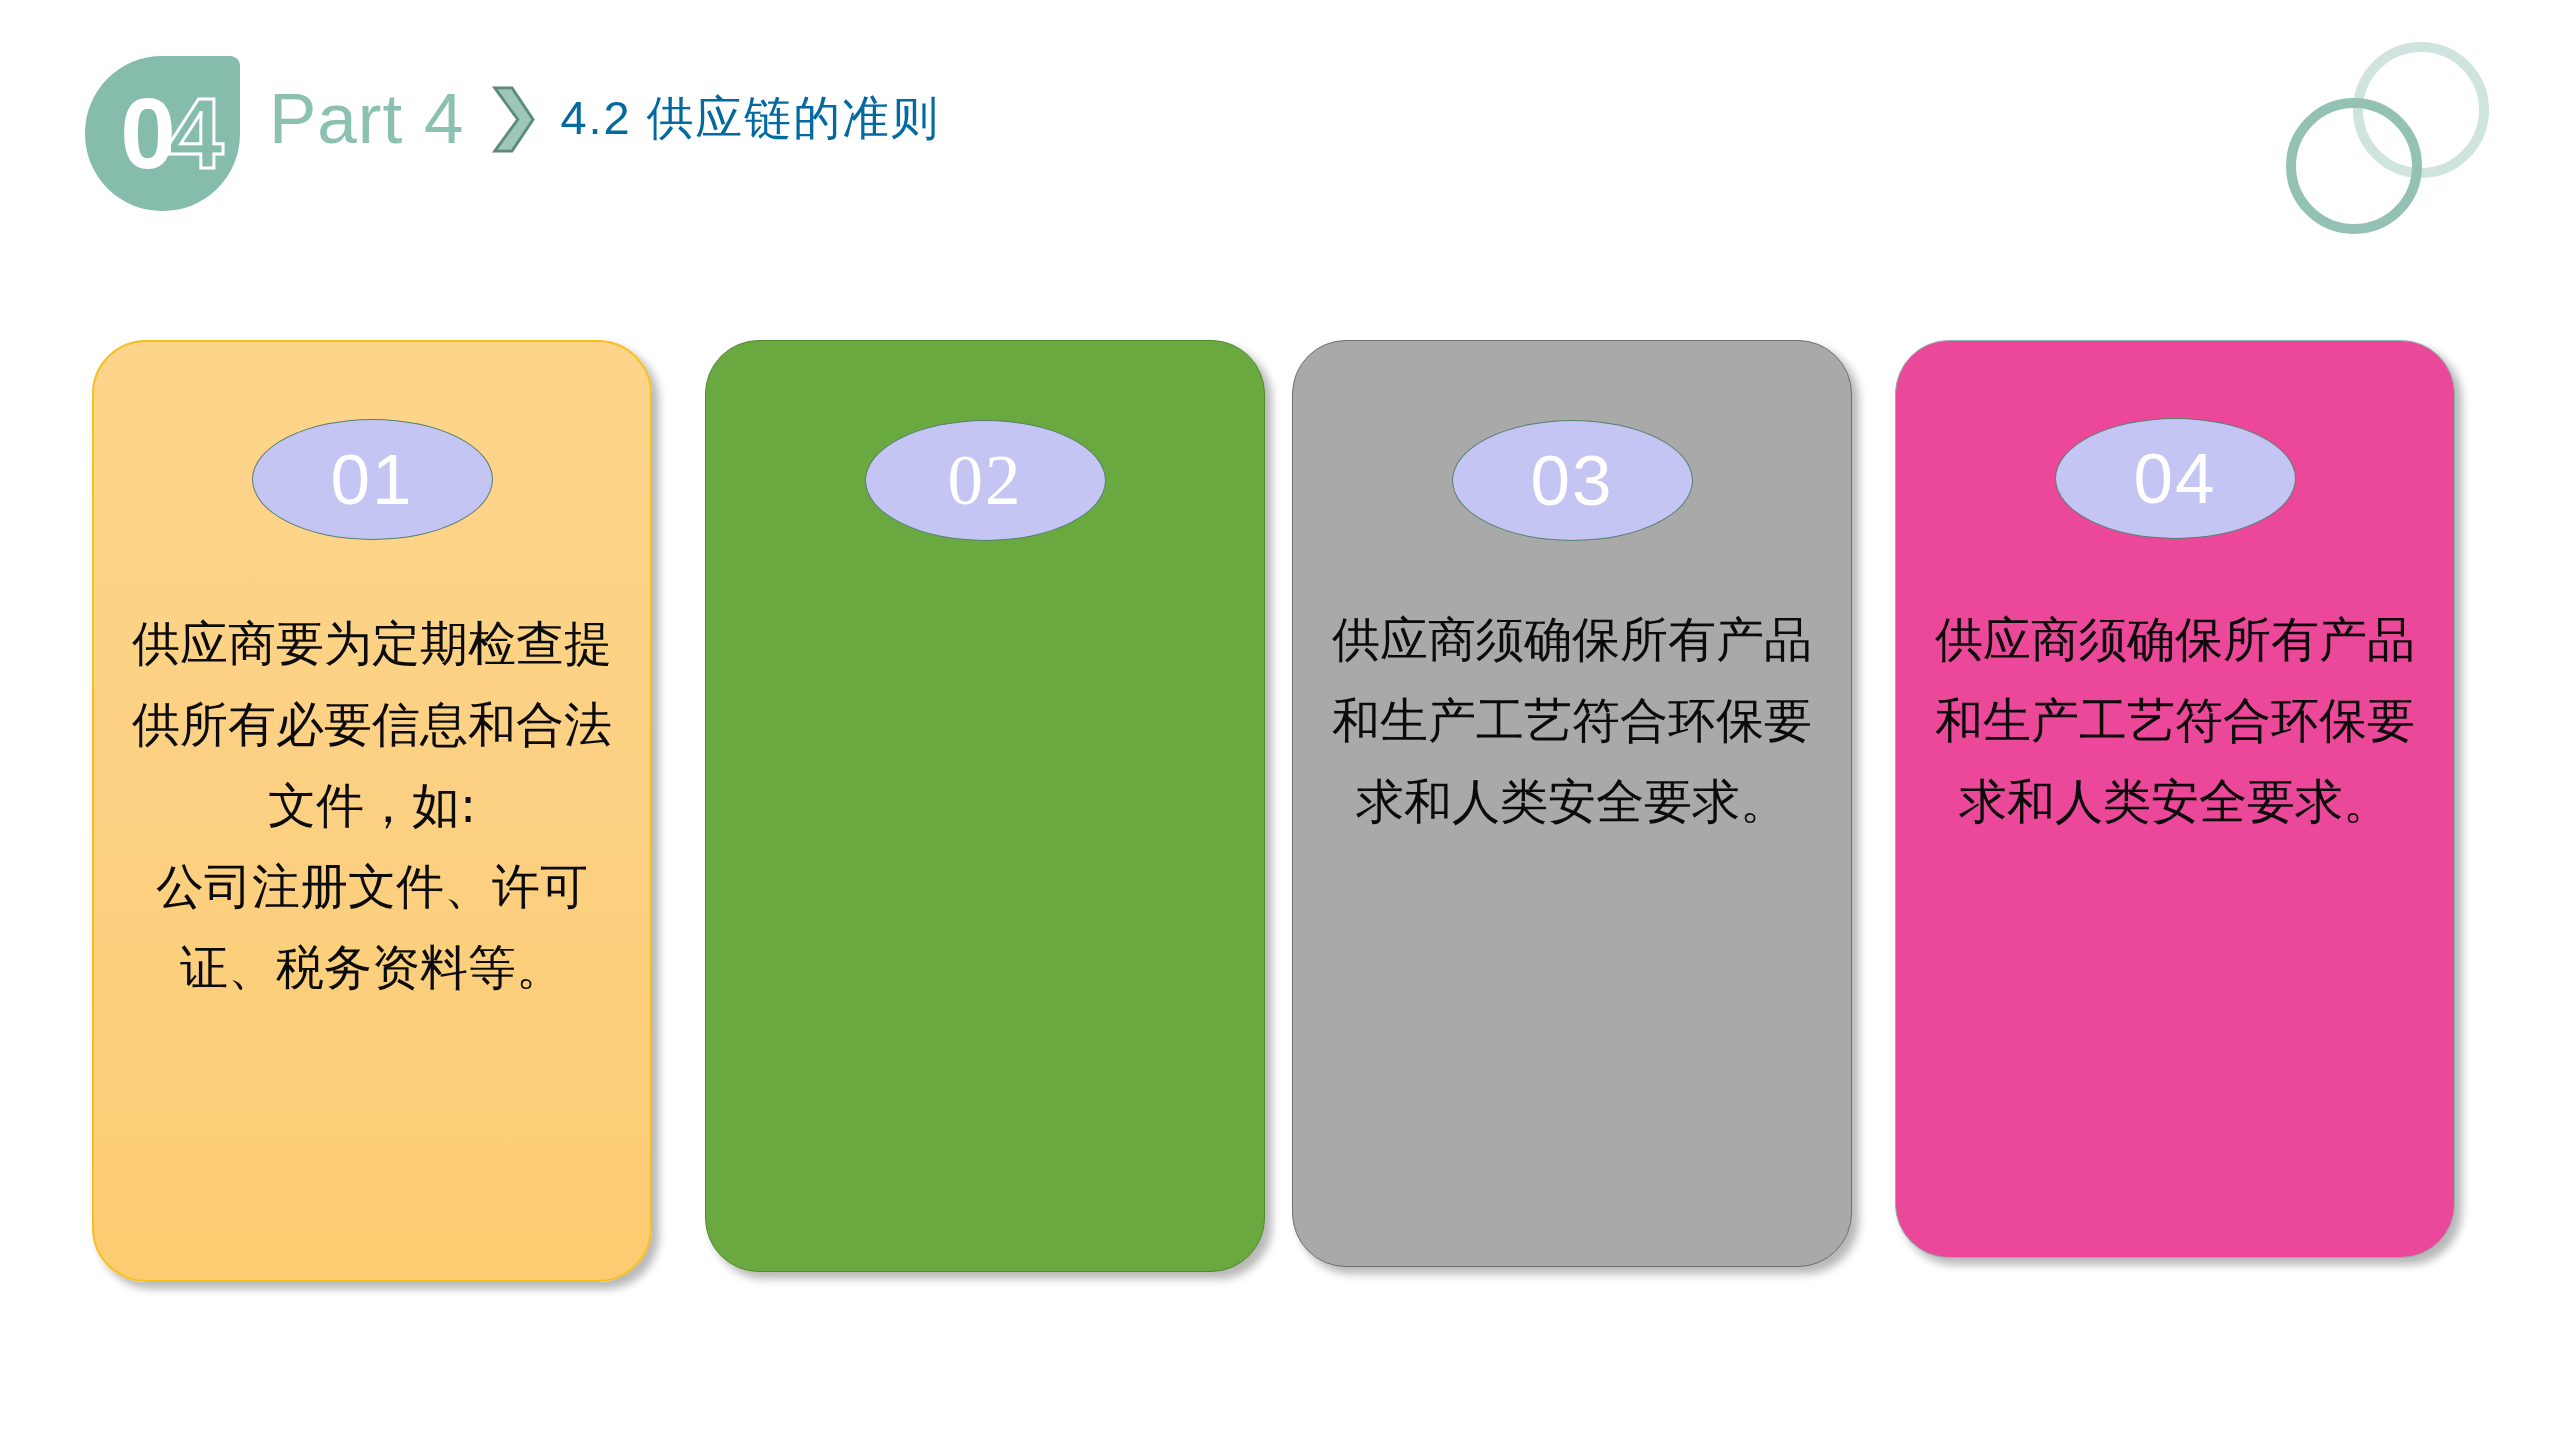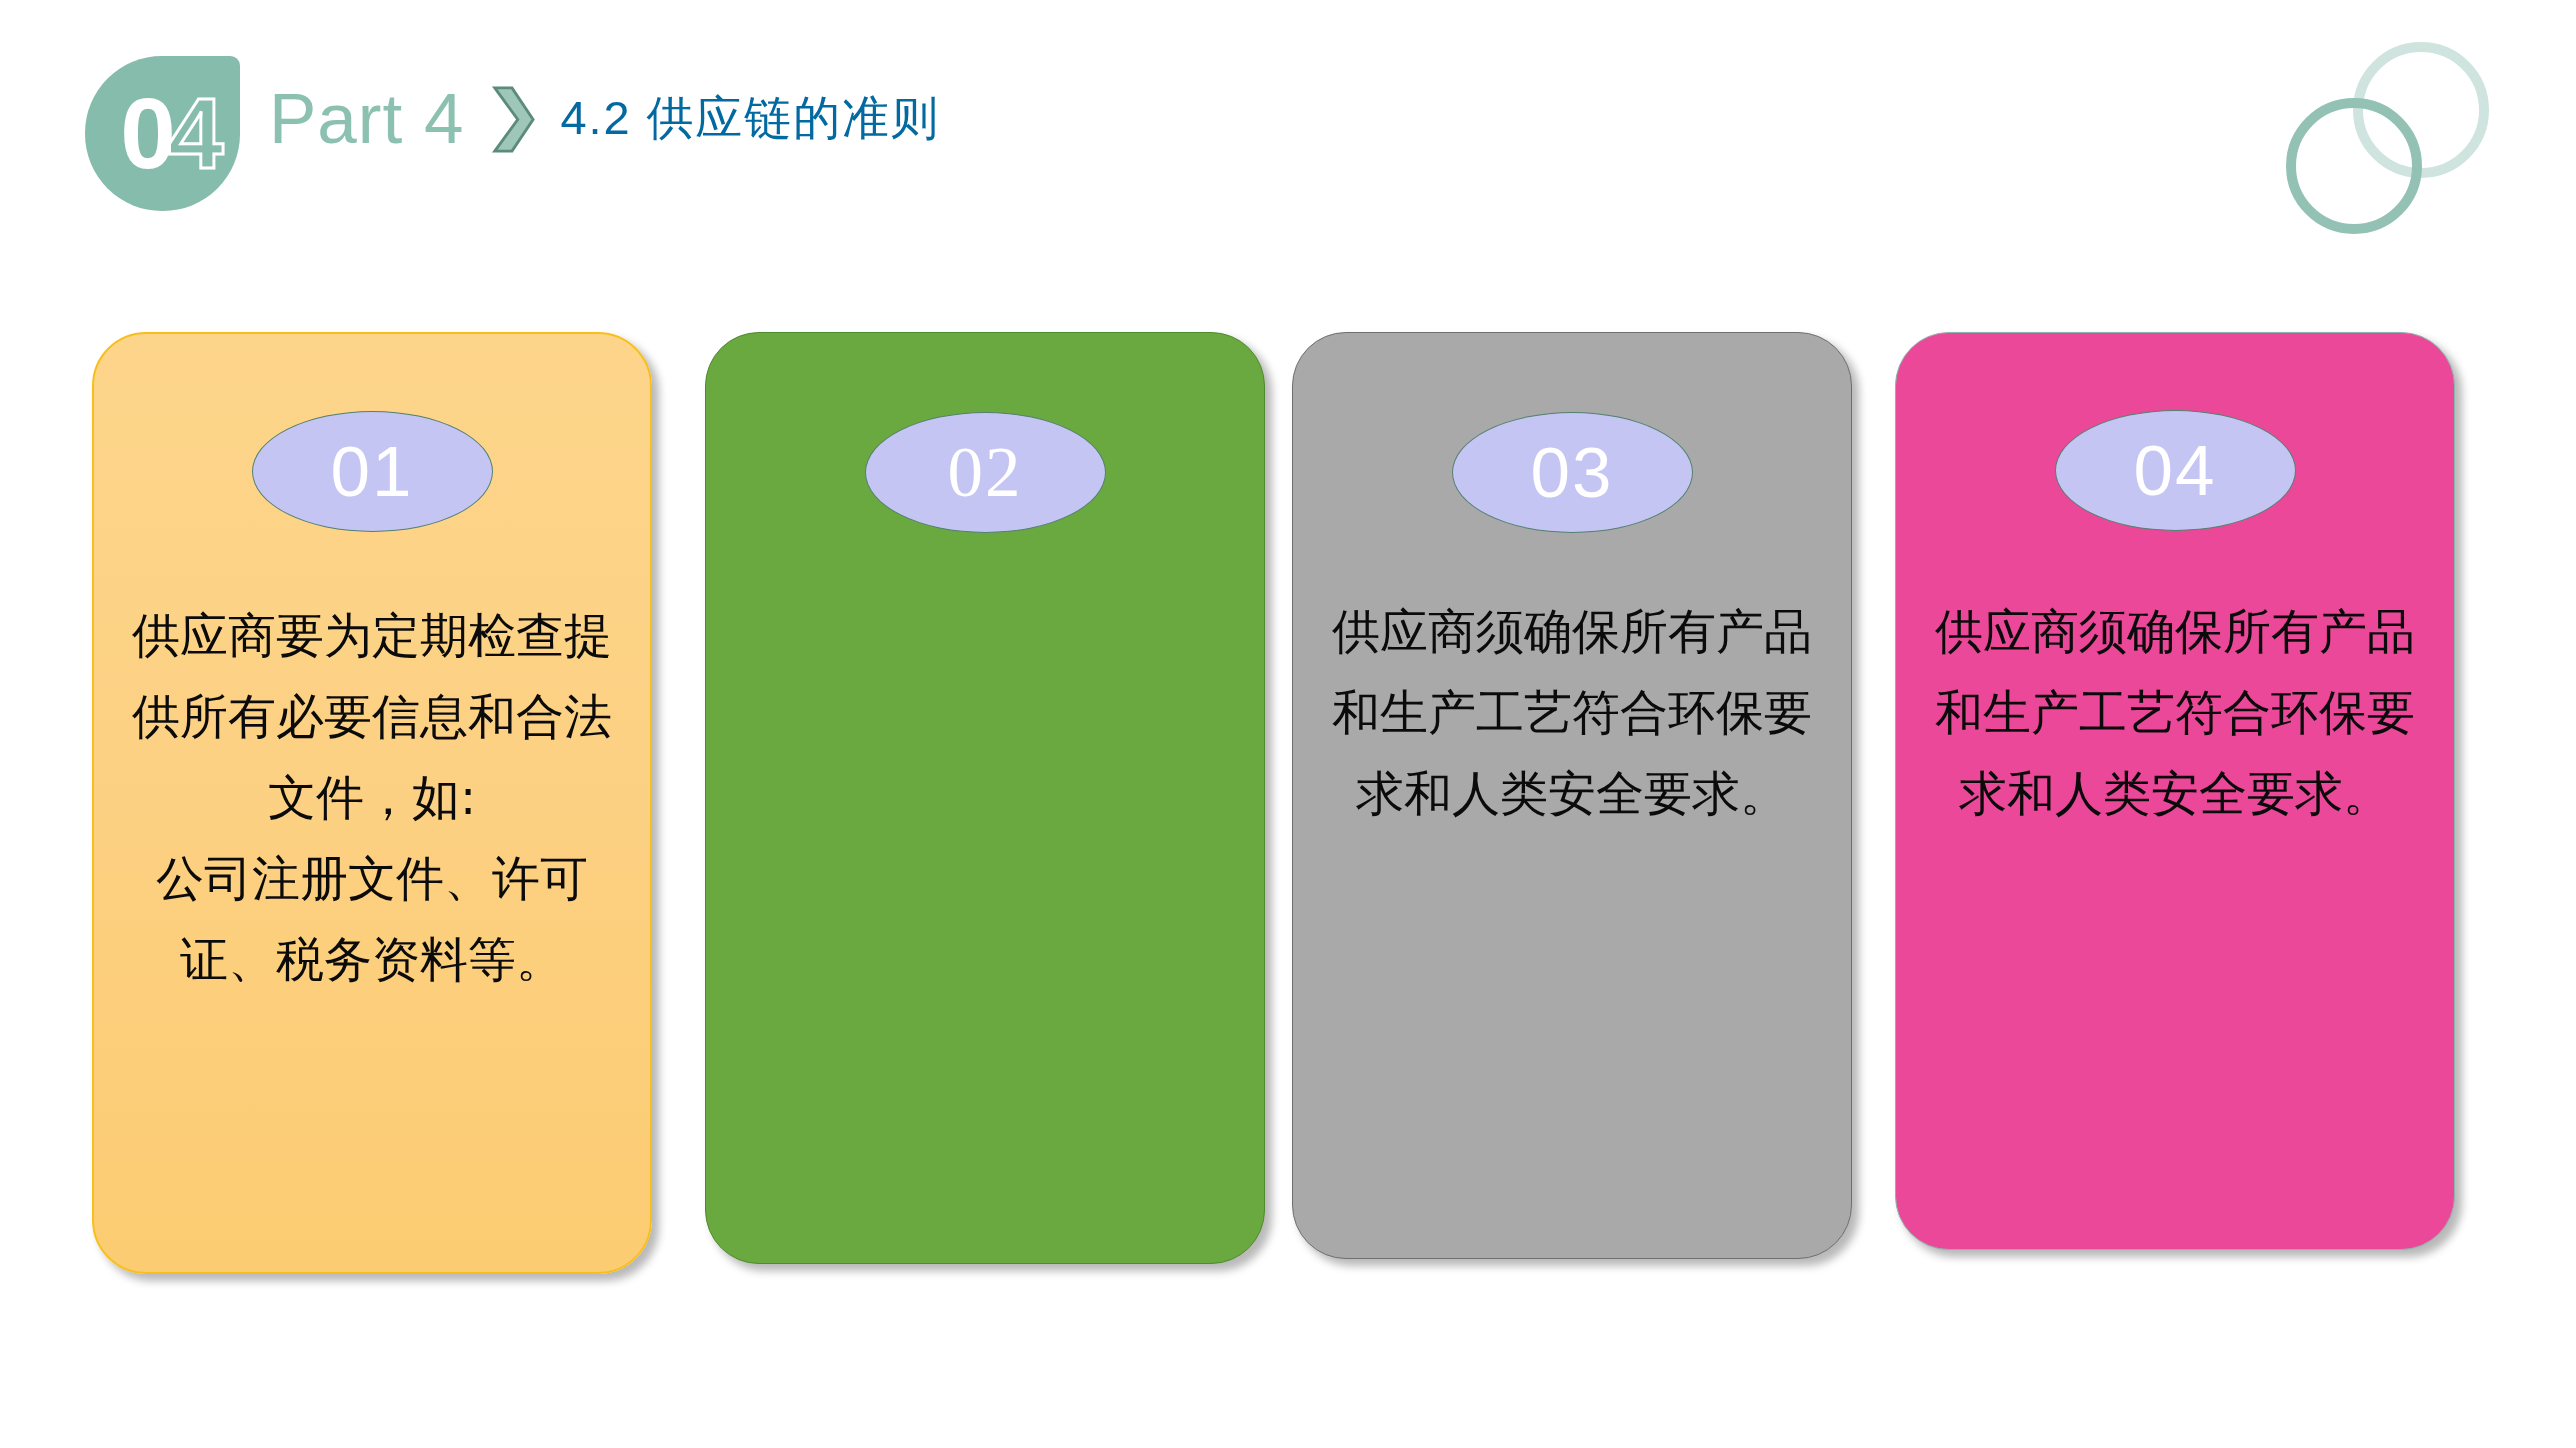--- a/index.html
+++ b/index.html
@@ -58,21 +58,21 @@
   #deco-rings .ring-light{
     right:0;top:7.7px;width:116px;height:116px;
     border:10.6px solid #cfe4de;
   }
   #deco-rings .ring-dark{
     left:0;top:64px;width:116px;height:116px;
     border:10.6px solid #93c2b4;
   }
 
   
-  #cards{position:absolute;left:0;top:332px;width:2576px;height:976px;}
+  #cards{position:absolute;left:0;top:340px;width:2576px;height:976px;}
 
   .card{
     position:absolute;top:0;
     border-radius:54px;
     box-shadow:6.8px 6.8px 8.7px rgba(0,0,0,0.28);
     box-sizing:border-box;
   }
   .card-inner{
     position:absolute;left:0;right:0;top:0;bottom:0;
     display:flex;flex-direction:column;align-items:center;

